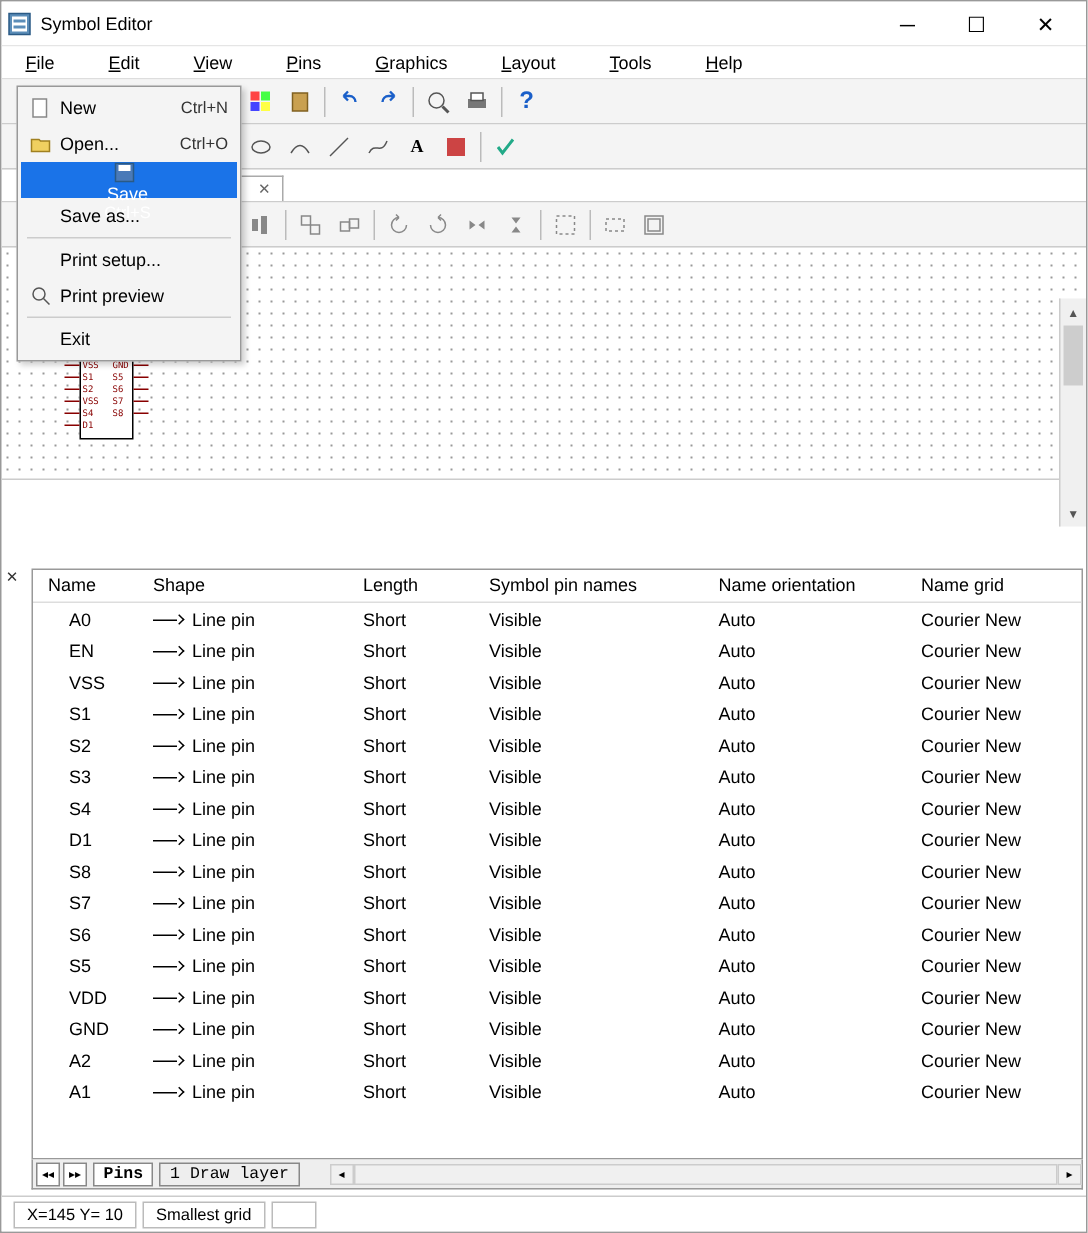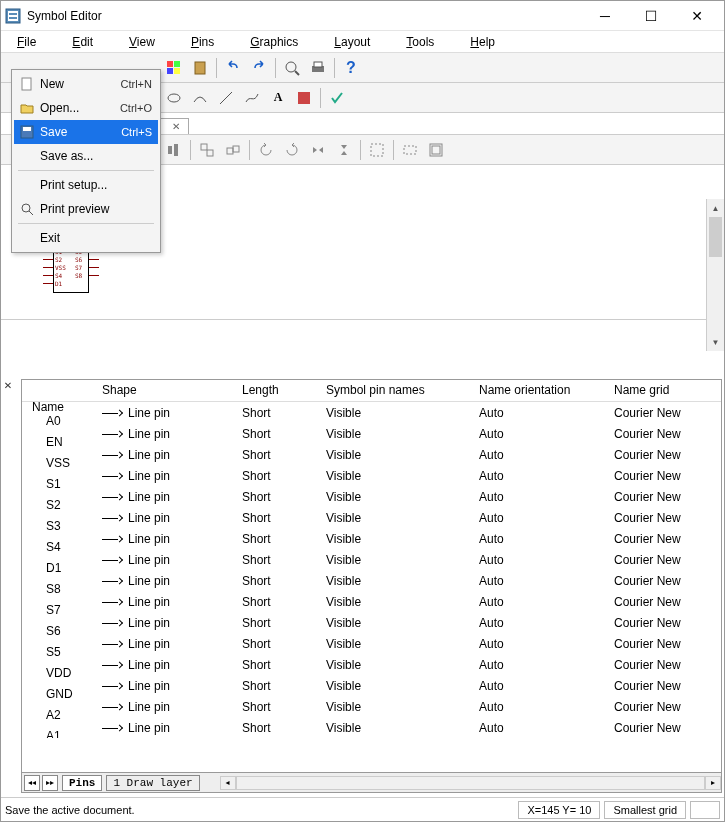--- a/index.html
+++ b/index.html
@@ -8,26 +8,26 @@
     .titlebar { height: 30px; background: #fff; display: flex; align-items: center; padding: 0 4px; border-bottom: 1px solid #e5e5e5; }
     .titlebar-icon { width: 16px; height: 16px; margin-right: 6px; }
     .titlebar-text { flex: 1; font-size: 12px; }
     .titlebar-controls { display: flex; }
     .titlebar-btn { width: 46px; height: 30px; display: flex; align-items: center; justify-content: center; font-size: 14px; }
     
     .menubar { height: 22px; background: #fff; display: flex; align-items: center; padding: 0 8px; gap: 20px; border-bottom: 1px solid #ddd; }
     .menu-item { padding: 2px 8px; cursor: default; }
     .menu-item .underline { text-decoration: underline; }
     
-    .dropdown { position: absolute; left: 10px; top: 68px; width: 150px; background: #f4f4f4; border: 1px solid #999; box-shadow: 2px 2px 4px rgba(0,0,0,0.2); z-index: 100; padding: 2px; }
+    .dropdown { position: absolute; left: 10px; top: 56px; width: 150px; background: #f4f4f4; border: 1px solid #999; box-shadow: 2px 2px 4px rgba(0,0,0,0.2); z-index: 100; padding: 2px; }
     .dropdown-item { display: flex; align-items: center; height: 24px; padding: 0 6px 0 4px; white-space: nowrap; }
     .dropdown-item .dd-icon { width: 18px; height: 16px; display: inline-flex; align-items: center; justify-content: center; margin-right: 4px; }
     .dropdown-item .dd-label { flex: 1; }
     .dropdown-item .dd-shortcut { color: #333; font-size: 11px; }
-    .dropdown-item.highlighted { background: #1a73e8; color: #fff; }
+    .dropdown-item.highlighted { background: #1a73e8; color: #fff; flex-direction: column; }
     .dropdown-item.highlighted .dd-shortcut { color: #fff; }
     .dropdown-sep { height: 1px; background: #ccc; margin: 2px 4px; }
     
     .toolbar-group { height: 30px; background: #f4f4f4; border-bottom: 1px solid #ccc; display: flex; align-items: center; padding: 0 4px; gap: 2px; }
     .tb-btn { width: 24px; height: 24px; display: inline-flex; align-items: center; justify-content: center; border: 1px solid transparent; }
     .tb-sep { width: 1px; height: 20px; background: #bbb; margin: 0 2px; }
     .tb-spacer { width: 155px; }
     
     .tabbar { height: 22px; display: flex; align-items: flex-end; padding-left: 158px; border-bottom: 1px solid #ccc; }
     .doc-tab { border: 1px solid #aaa; border-bottom: none; padding: 2px 8px; background: #fff; font-size: 11px; display: flex; gap: 4px; align-items: center; }
@@ -42,21 +42,21 @@
     
     .vscroll { position: absolute; right: 0; top: 198px; width: 18px; height: 152px; background: #f0f0f0; border-left: 1px solid #ccc; }
     .vscroll-thumb { position: absolute; left: 2px; right: 2px; top: 18px; height: 40px; background: #cdcdcd; }
     .vscroll-arrow { position: absolute; left: 0; right: 0; height: 18px; display: flex; align-items: center; justify-content: center; font-size: 8px; color: #555; }
     
     .pane-close { position: absolute; left: 1px; top: 378px; width: 12px; height: 12px; font-size: 10px; color: #333; display:flex; align-items:center; justify-content:center; }
     
     .grid-pane { position: absolute; left: 20px; right: 2px; top: 378px; bottom: 48px; border: 1px solid #999; background: #fff; overflow: hidden; }
     .grid-header { display: flex; height: 22px; border-bottom: 1px solid #ddd; }
     .grid-header > div { padding: 3px 10px; font-size: 12px; }
-    .col-name { width: 70px; margin-top: 17px; }
+    .col-name { width: 70px; }
     .col-shape { width: 140px; }
     .col-length { width: 84px; }
     .col-symnames { width: 153px; }
     .col-orient { width: 135px; }
     .col-font { flex: 1; }
     .grid-body { overflow: hidden; }
     .grid-row { display: flex; height: 21px; align-items: center; }
     .grid-row > div { padding: 2px 10px; font-size: 12px; }
     .shape-cell { display: flex; align-items: center; gap: 6px; }
     .shape-glyph { width: 20px; height: 10px; position: relative; }
@@ -555,17 +555,16 @@
   <span class="sheet-tab">Pins</span>
   <span class="sheet-tab inactive">1 Draw layer</span>
   <div class="hscroll-area">
     <span class="hscroll-btn">◂</span>
     <div class="hscroll-track"></div>
     <span class="hscroll-btn">▸</span>
   </div>
 </div>
 
 <div class="statusbar">
-  <span class="status-msg">Save the active document.</span>
   <span class="status-cell">X=145 Y= 10</span>
   <span class="status-cell">Smallest grid</span>
   <span class="status-cell" style="width:30px"></span>
 </div>
 
 </body></html>

